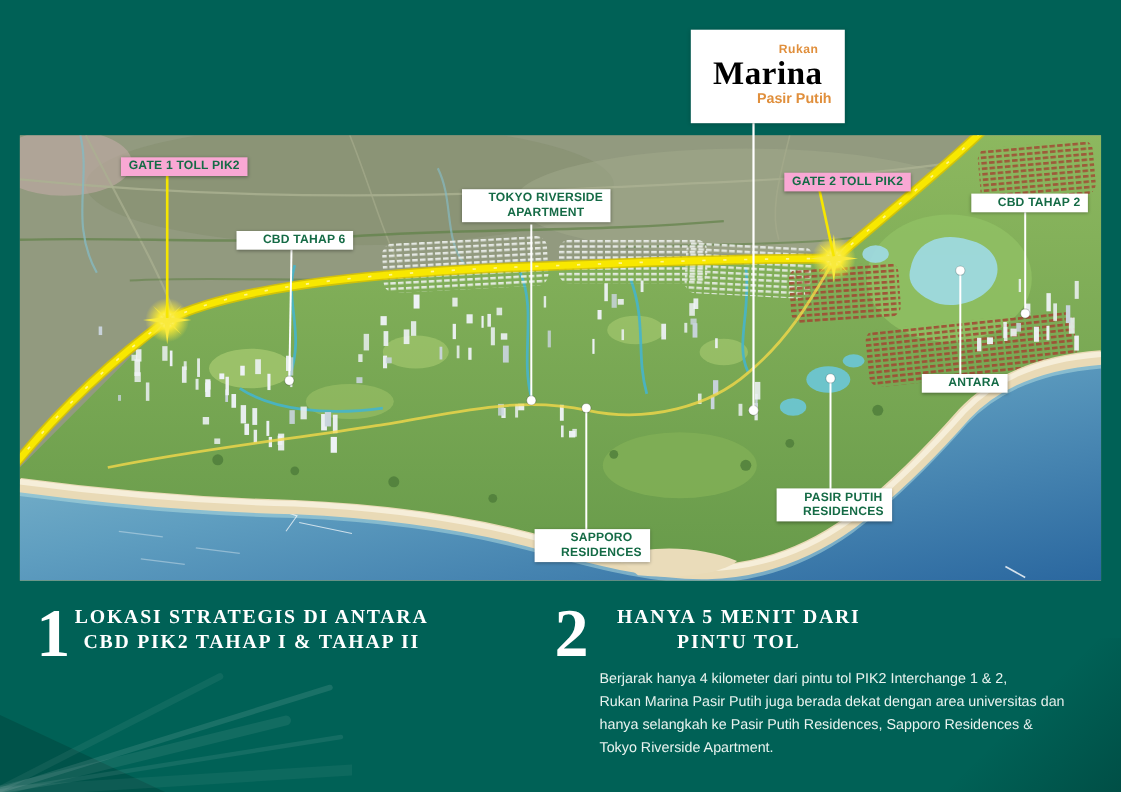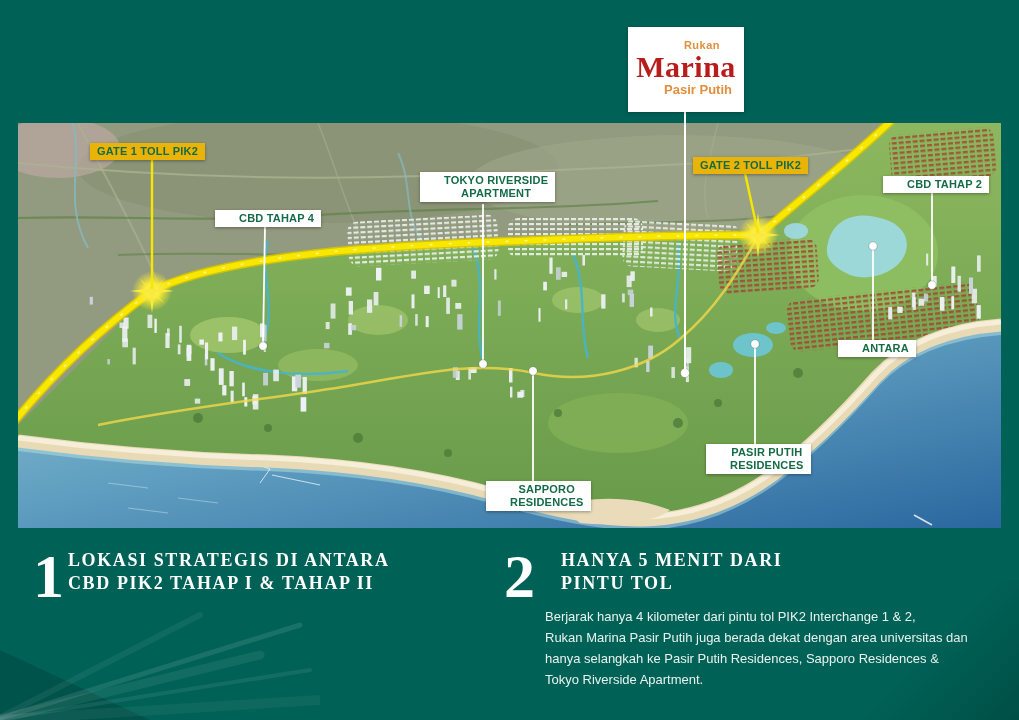--- a/index.html
+++ b/index.html
@@ -5,33 +5,33 @@
   html,body{margin:0;padding:0;background:#003b34;}
   #page{position:relative;width:1019px;height:720px;background:#006156;overflow:hidden;
         font-family:"Liberation Sans",sans-serif;}
   
   .map{position:absolute;left:18px;top:123px;width:983px;height:405px;background:#929a7f;overflow:hidden;}
   .map svg{position:absolute;left:0;top:0;}
   .pin{position:absolute;text-align:center;padding:2px 7px;
        font:bold 11px/13px "Liberation Sans",sans-serif;color:#156b46;
        white-space:pre-line;letter-spacing:.2px;box-shadow:0 1px 3px rgba(0,0,0,.35);}
   .pin.white{background:#ffffff;padding-left:24px;}
-  .pin.yellow{background:#eab308;}
+  .pin.yellow{background:#f9a8d4;margin-left:20px;}
   
-  .logo{position:absolute;left:628px;top:27px;width:116px;height:85px;background:#ffffff;
+  .logo{position:absolute;left:628px;top:27px;width:140px;height:85px;background:#ffffff;
         display:flex;flex-direction:column;align-items:flex-end;justify-content:center;
         padding:4px 10px 6px 10px;box-sizing:border-box;box-shadow:0 1px 4px rgba(0,0,0,.25);z-index:5;}
   .logo .rukan{color:#e08f3c;font:bold 11px/11px "Liberation Sans",sans-serif;letter-spacing:.5px;margin-right:14px;}
-  .logo .marina{color:#b91c1c;font:bold 30px/32px "Liberation Serif",serif;letter-spacing:.5px;align-self:center;}
+  .logo .marina{color:#000000;font:bold 30px/32px "Liberation Serif",serif;letter-spacing:.5px;align-self:center;}
   .logo .pasir{color:#e08f3c;font:bold 13px/14px "Liberation Sans",sans-serif;margin-right:2px;}
   .logo-line{position:absolute;left:684px;top:112px;width:2px;height:261px;background:#ffffff;z-index:4;}
   
   .sec-num{position:absolute;color:#ffffff;font:bold 62px/47px "Liberation Serif",serif;}
   .sec-title{position:absolute;color:#ffffff;font:bold 18px/23px "Liberation Serif",serif;
-             letter-spacing:1.6px;white-space:pre-line;}
+             letter-spacing:1.6px;white-space:pre-line;text-align:center;}
   .sec-body{position:absolute;color:#e8f3ef;font:13px/21px "Liberation Sans",sans-serif;white-space:pre-line;}
   
   .deco{position:absolute;pointer-events:none;}
 </style>
 </head>
 <body>
 
 <div id="page">
 
   <div class="map">
@@ -285,21 +285,21 @@
         <circle cx="465" cy="241" r="4.2"></circle>
         <circle cx="914" cy="162" r="4.2"></circle>
         <circle cx="855" cy="123" r="4.2"></circle>
         <circle cx="737" cy="221" r="4.2"></circle>
         <circle cx="515" cy="248" r="4.2"></circle>
         <circle cx="667" cy="250" r="4.5"></circle>
       </g>
     </svg>
 
     <div class="pin yellow" style="left:72px;top:20px;">GATE 1 TOLL PIK2</div>
-    <div class="pin white" style="left:197px;top:87px;">CBD TAHAP 4</div>
+    <div class="pin white" style="left:197px;top:87px;">CBD TAHAP 6</div>
     <div class="pin white" style="left:402px;top:49px;">TOKYO RIVERSIDE
 APARTMENT</div>
     <div class="pin yellow" style="left:675px;top:34px;">GATE 2 TOLL PIK2</div>
     <div class="pin white" style="left:865px;top:53px;">CBD TAHAP 2</div>
     <div class="pin white" style="left:820px;top:217px;">ANTARA</div>
     <div class="pin white" style="left:688px;top:321px;">PASIR PUTIH
 RESIDENCES</div>
     <div class="pin white" style="left:468px;top:358px;">SAPPORO
 RESIDENCES</div>
   </div>

